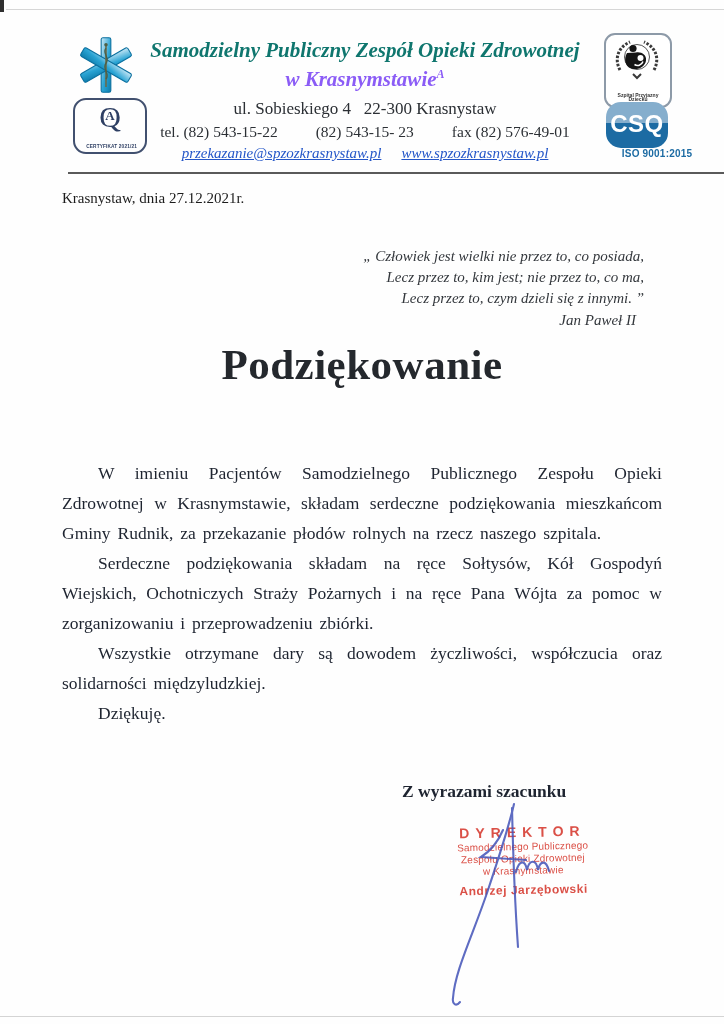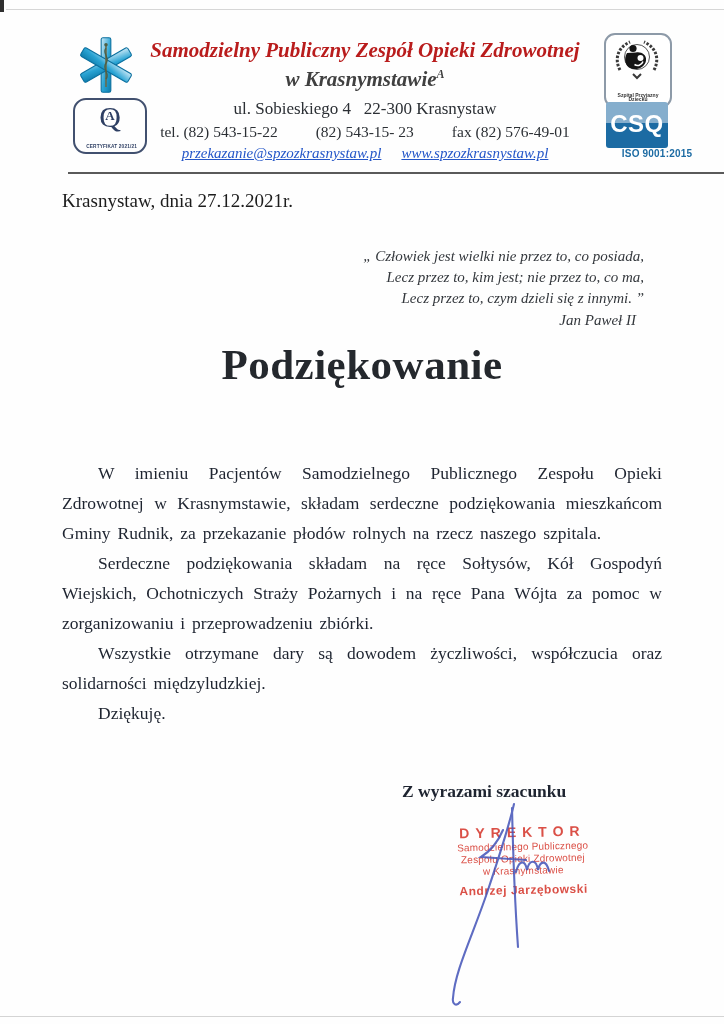--- a/index.html
+++ b/index.html
@@ -19,46 +19,46 @@
          border-radius:13px;}
   .qcert .qletter{position:absolute;left:0;right:0;top:2px;text-align:center;font-size:30px;
          line-height:30px;color:#2e3f63;font-weight:500;}
   .qcert .aletter{position:absolute;left:0;right:0;top:9px;text-align:center;font-size:13px;
          line-height:13px;color:#2e3f63;font-weight:600;}
   .qcert .cert-label{position:absolute;left:0;right:0;bottom:2px;text-align:center;font-size:7px;
          transform:scale(.68);transform-origin:center;white-space:nowrap;font-weight:700;
          color:#2e3f63;letter-spacing:.2px;font-family:"Liberation Sans",sans-serif;}
 
   .org-block{position:absolute;left:150px;top:38px;width:430px;text-align:center;}
-  .org-line1{font-size:21px;font-weight:700;font-style:italic;color:#b91c1c;white-space:nowrap;}
-  .org-line2{font-size:21px;font-weight:700;font-style:italic;color:#404040;margin-top:4px;text-align:center;}
+  .org-line1{font-size:21px;font-weight:700;font-style:italic;color:#0f766e;white-space:nowrap;}
+  .org-line2{font-size:21px;font-weight:700;font-style:italic;color:#8b5cf6;margin-top:4px;text-align:center;}
   .org-line2 sup{font-size:12px;vertical-align:8px;}
   .addr-line{font-size:17px;margin-top:7px;color:#2b2f34;white-space:pre;}
   .tel-line{display:flex;justify-content:center;gap:38px;font-size:15.5px;margin-top:4px;color:#2b2f34;white-space:nowrap;}
   .links-line{display:flex;justify-content:center;gap:20px;margin-top:4px;font-size:15px;font-style:italic;}
   .links-line a{color:#2456c8;text-decoration:underline;}
 
   .bfhi{position:absolute;left:604px;top:33px;width:64px;height:71px;border:2px solid #8d9aa8;
         border-radius:11px;background:#fff;}
   .bfhi svg{position:absolute;left:4px;top:2px;}
   .bfhi .bfhi-text{position:absolute;left:0;right:0;bottom:4px;text-align:center;line-height:6px;
         font-size:7px;transform:scale(.72);transform-origin:center bottom;font-weight:700;
         color:#333;font-family:"Liberation Sans",sans-serif;white-space:nowrap;}
-  .csq{position:absolute;left:606px;top:102px;width:62px;height:46px;border-radius:3px;overflow:hidden;}
+  .csq{position:absolute;left:606px;top:102px;width:62px;height:46px;border-radius:15px;overflow:hidden;}
   .csq .band-top{position:absolute;left:0;right:0;top:0;height:45%;background:#85aecd;}
   .csq .band-bottom{position:absolute;left:0;right:0;top:45%;bottom:0;background:#1c6ba3;}
   .csq .csq-text{position:absolute;left:0;right:0;top:50%;transform:translateY(-52%);text-align:center;
         color:#fff;font-family:"Liberation Sans",sans-serif;font-weight:800;font-size:24px;letter-spacing:.5px;}
   .iso-label{position:absolute;left:596px;top:148px;width:82px;text-align:center;color:#1c6ba3;
         font-family:"Liberation Sans",sans-serif;font-weight:700;font-size:10px;letter-spacing:.2px;margin-left:20px;}
 
   .header-divider{position:absolute;left:68px;right:0;top:172px;height:2px;background:#5a5a5a;}
 
   
-  .date-line{position:absolute;left:62px;top:190px;font-size:19px;color:#1c1c1c;}
+  .date-line{position:absolute;left:62px;top:190px;font-size:15px;color:#1c1c1c;}
   .quote-block{position:absolute;right:80px;top:246px;width:440px;text-align:right;
         font-style:italic;font-size:15px;line-height:21px;color:#33373c;}
   .quote-author{padding-right:8px;margin-top:1px;}
   .doc-title{position:absolute;left:0;right:0;top:340px;text-align:center;font-size:43px;
         font-weight:700;color:#24282d;letter-spacing:.5px;}
   .paragraphs{position:absolute;left:62px;top:458px;width:600px;font-size:17.5px;font-weight:400;
         line-height:30px;color:#1e2430;text-align:justify;word-spacing:2.5px;}
   .paragraphs p{margin:0;text-indent:36px;}
   .closing-line{position:absolute;left:402px;top:781px;font-size:17.5px;font-weight:700;color:#1e2430;}
 

